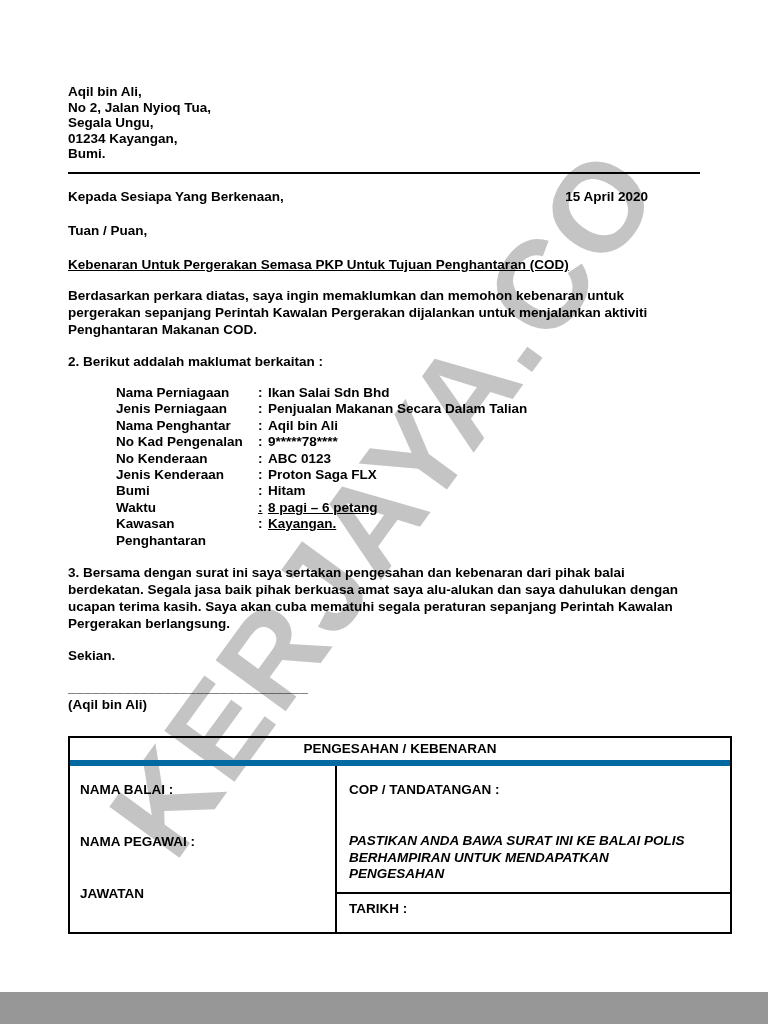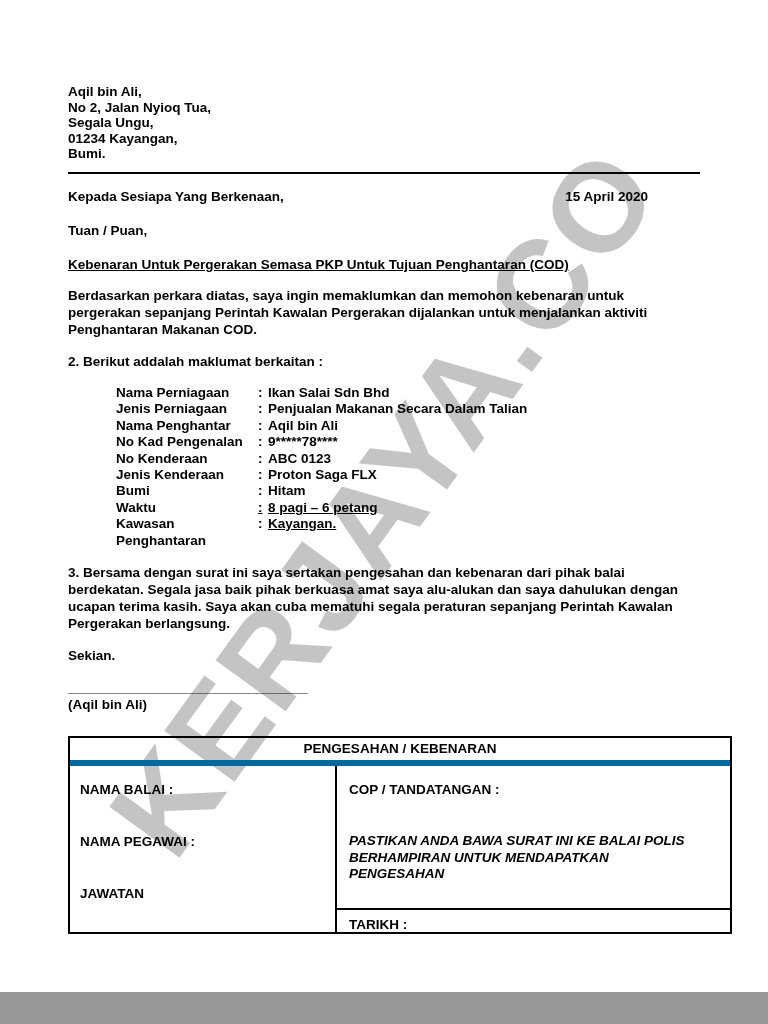--- a/index.html
+++ b/index.html
@@ -46,21 +46,21 @@
   .signame { margin:2px 0 0 0; }
   .perm-table { width:660px; border:2px solid #000; margin-top:24px; }
   .pt-header { text-align:center; padding:3px 0 4px 0; border-bottom:6px solid #0369a1; }
   .pt-body { display:grid; grid-template-columns:267px 1fr; min-height:166px; }
   .pt-left { border-right:2px solid #000; padding:16px 10px 14px 10px; }
   .pt-left .pt-item { margin-bottom:37px; }
   .pt-left .pt-item:last-child { margin-bottom:0; }
   .pt-right { display:flex; flex-direction:column; }
   .pt-right-main { flex:1; padding:16px 12px 0 12px; }
   .pt-notice { margin-top:36px; font-style:italic; max-width:350px; line-height:16.5px; }
-  .pt-tarikh { border-top:2px solid #000; padding:7px 12px 0 12px; }
+  .pt-tarikh { border-top:2px solid #000; padding:7px 12px 16px 12px; }
   .bottom-strip {
     position:absolute; left:0; right:0; bottom:0;
     height:32px; background:#979797; z-index:2;
   }
 </style>
 </head>
 <body>
 
 <div class="page">
 

